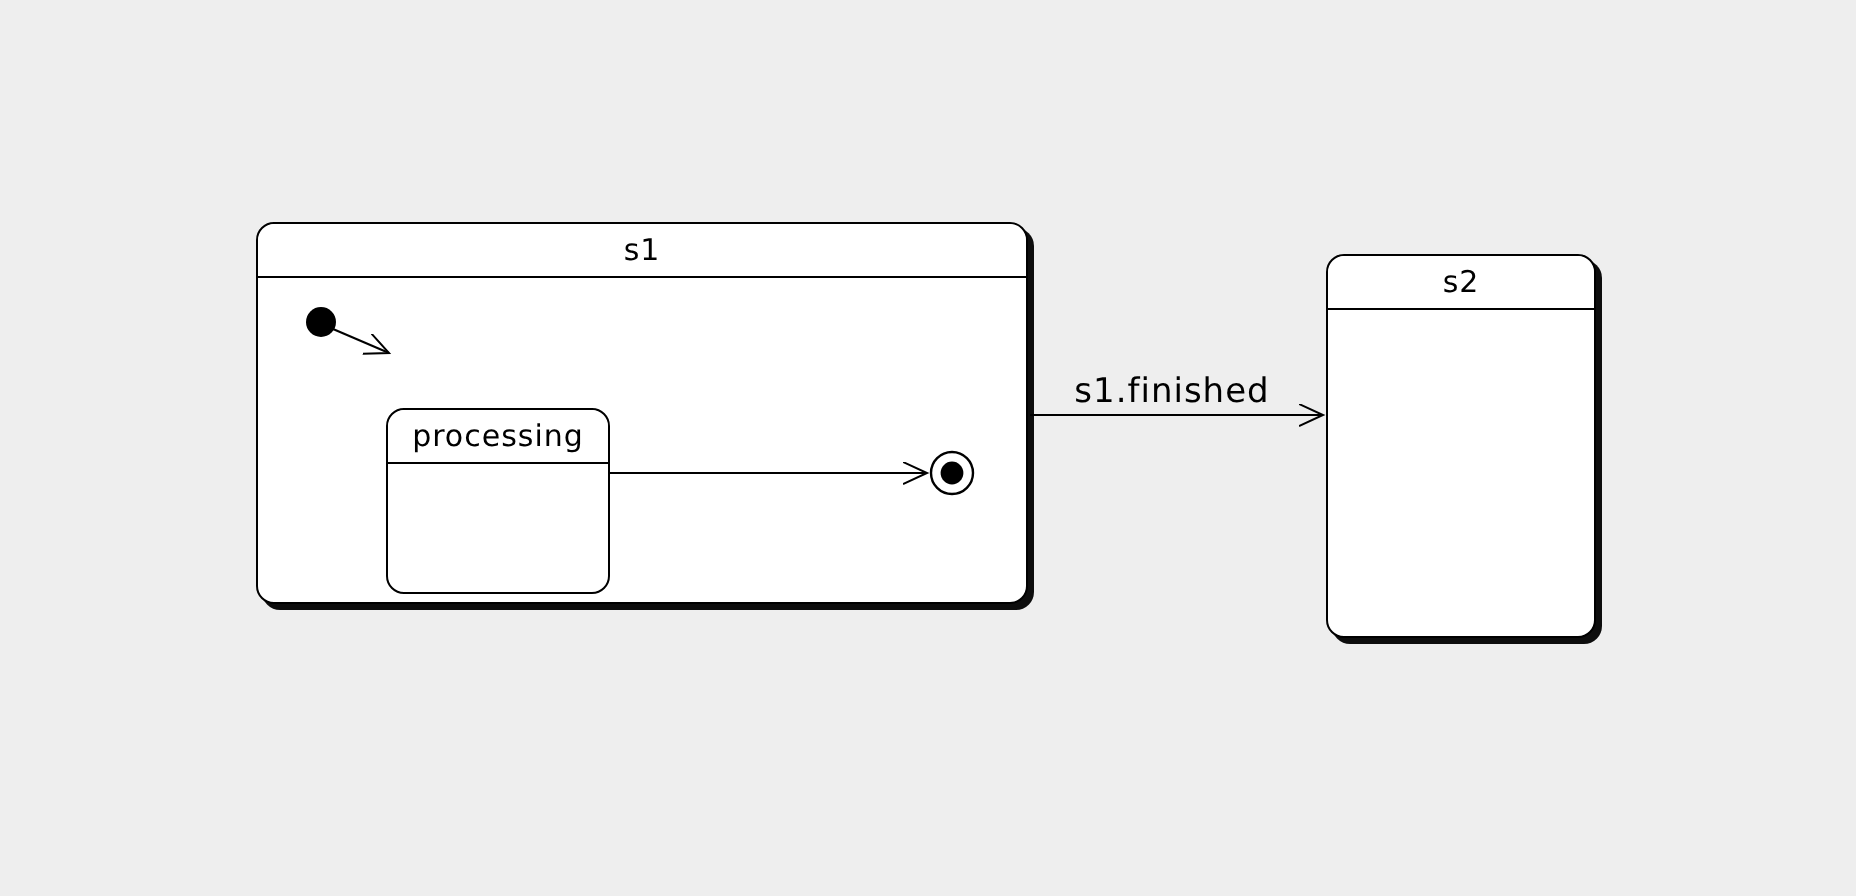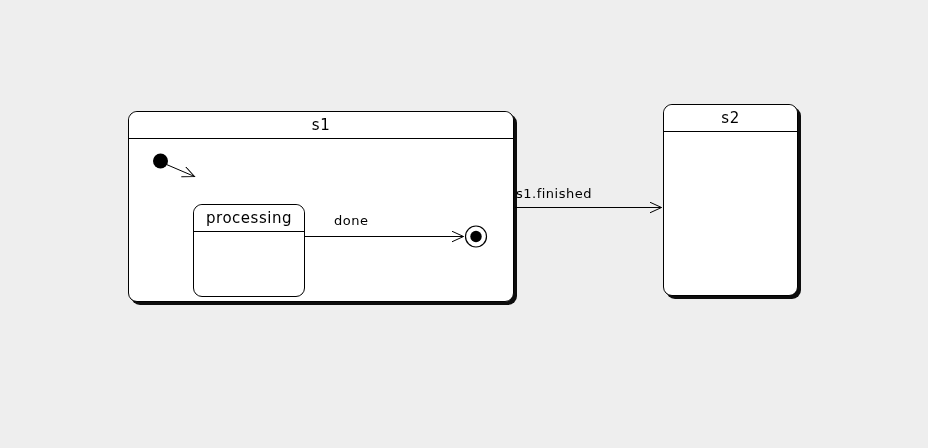--- a/index.html
+++ b/index.html
@@ -37,22 +37,23 @@
     border-top-right-radius: 9px;
     background: #ffffff;
     user-select: none;
   }
   .state-body {
     position: relative;
     width: 100%;
   }
   .transition-label {
     position: absolute;
-    font-size: 13px;
+    font-size: 17px;
     letter-spacing: 0.5px;
+    text-align: center;
     white-space: nowrap;
     user-select: none;
   }
   #arrow-layer {
     position: absolute;
     left: 0;
     top: 0;
     width: 928px;
     height: 448px;
     pointer-events: none;
@@ -67,26 +68,25 @@
     <div class="state-title">s1</div>
     <div class="state-body" style="height:163px;">
 
       <div class="state" style="left:64px; top:65px; width:112px; height:93px;">
         <div class="state-title" style="font-size:15px;">processing</div>
         <div class="state-body" style="height:65px;"></div>
       </div>
     </div>
   </div>
 
-  <div class="state shadowed" style="left:663px; top:104px; width:135px; height:192px;">
+  <div class="state shadowed" style="left:663px; top:127px; width:135px; height:192px;">
     <div class="state-title">s2</div>
     <div class="state-body" style="height:164px;"></div>
   </div>
 
-  <div class="transition-label" style="left:334px; top:213px; width:100px;">done</div>
 
   <div class="transition-label" style="left:516px; top:186px; width:140px;">s1.finished</div>
 
   <svg id="arrow-layer" viewBox="0 0 928 448">
     <defs>
       <marker id="openArrow" markerWidth="14" markerHeight="12" refX="12" refY="5.5" orient="auto" markerUnits="userSpaceOnUse">
         <path d="M 0 0 L 12 5.5 L 0 11" fill="none" stroke="#000000" stroke-width="1"></path>
       </marker>
     </defs>
 

